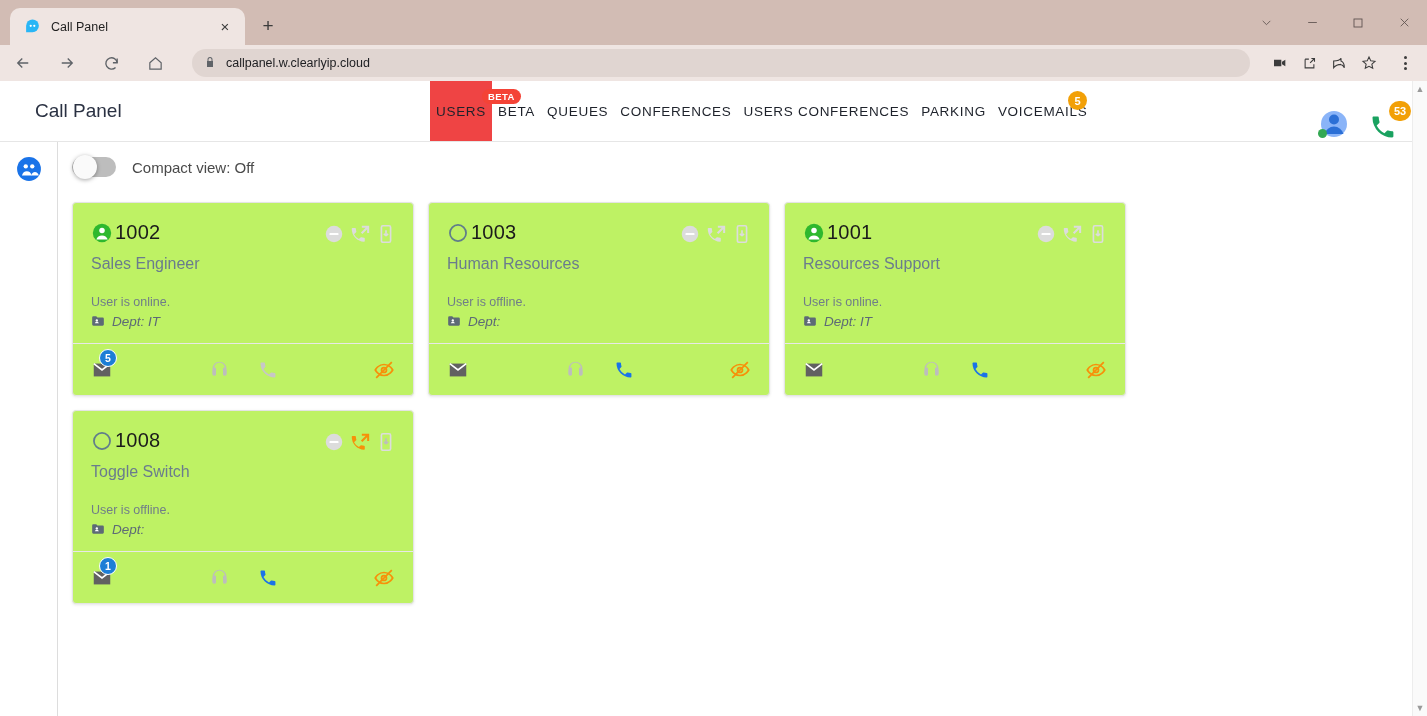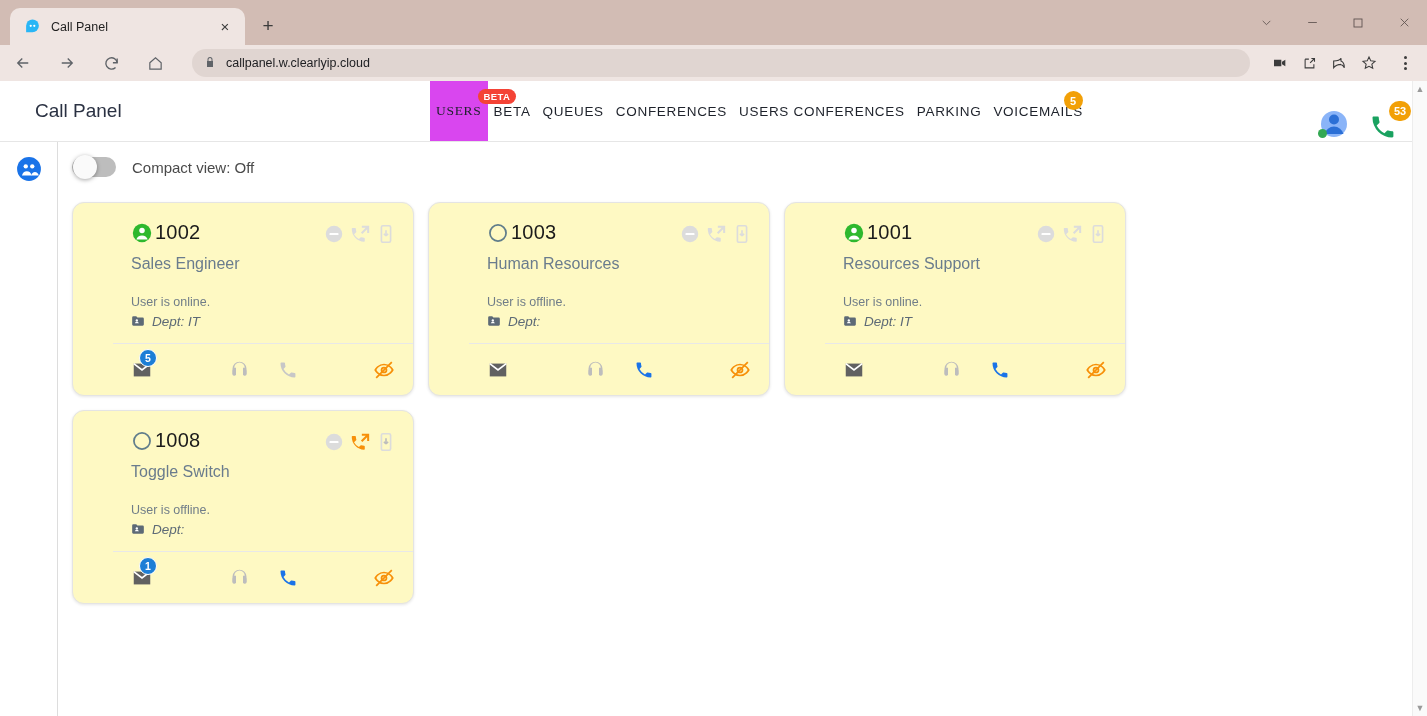--- a/index.html
+++ b/index.html
@@ -88,21 +88,21 @@
     display: flex; align-items: center; padding-left: 35px;
     font-size: 19px; color: #2a3142; font-weight: 400; flex: 0 0 auto;
     width: 430px;
   }
   .nav-tabs { display: flex; align-items: stretch; flex: 1; }
   .nav-tab {
     display: flex; align-items: center; padding: 0 6px;
     font-size: 13.5px; letter-spacing: .7px; color: #1e222b;
     cursor: pointer; position: relative; white-space: nowrap;
   }
-  .nav-tab.active { background: #d946ef; font-family: Liberation Serif, serif; }
+  .nav-tab.active { background: #ef4444; }
   .beta-badge {
     position: absolute; top: 8px; left: -10px;
     background: #f44336; color: #fff; font-size: 9.5px; font-weight: bold;
     padding: 2px 6px; border-radius: 9px; letter-spacing: .4px;
   }
   .nav-count {
     position: absolute; top: 10px; right: 6px;
     background: #f2a007; color: #fff; font-size: 11px; font-weight: bold;
     min-width: 19px; height: 19px; border-radius: 50%;
     display: flex; align-items: center; justify-content: center;
@@ -137,23 +137,23 @@
   .switch .knob {
     position: absolute; left: 1px; top: -2px; width: 24px; height: 24px;
     border-radius: 50%; background: #fafafa;
     box-shadow: 0 1px 4px rgba(0,0,0,.35);
   }
   .switch-label { margin-left: 16px; font-size: 15px; color: #4a4a4a; }
 
   .cards-area { flex: 1; padding: 10px 0 0 14px; overflow: hidden; }
   .cards-grid { display: flex; flex-wrap: wrap; gap: 14px; width: 1070px; }
   .user-card {
-    width: 342px; background: #fef9c3; border: 1px solid #e4e4e4;
-    border-radius: 12px; box-shadow: 0 1px 3px rgba(0,0,0,.10);
-    display: flex; flex-direction: column; padding-left: 40px;
+    width: 342px; background: #bef264; border: 1px solid #e4e4e4;
+    border-radius: 4px; box-shadow: 0 1px 3px rgba(0,0,0,.10);
+    display: flex; flex-direction: column;
   }
   .card-main { padding: 18px 18px 14px 18px; position: relative; }
   .card-top { display: flex; align-items: center; }
   .status-icon { width: 22px; height: 22px; flex: 0 0 22px; margin-right: 2px; }
   .ext-num { font-size: 20px; color: #1b1b1b; font-weight: 400; letter-spacing: .2px; }
   .card-actions {
     position: absolute; right: 16px; top: 20px;
     display: flex; align-items: center; gap: 4px;
   }
   .act-icon { width: 22px; height: 22px; cursor: pointer; }

